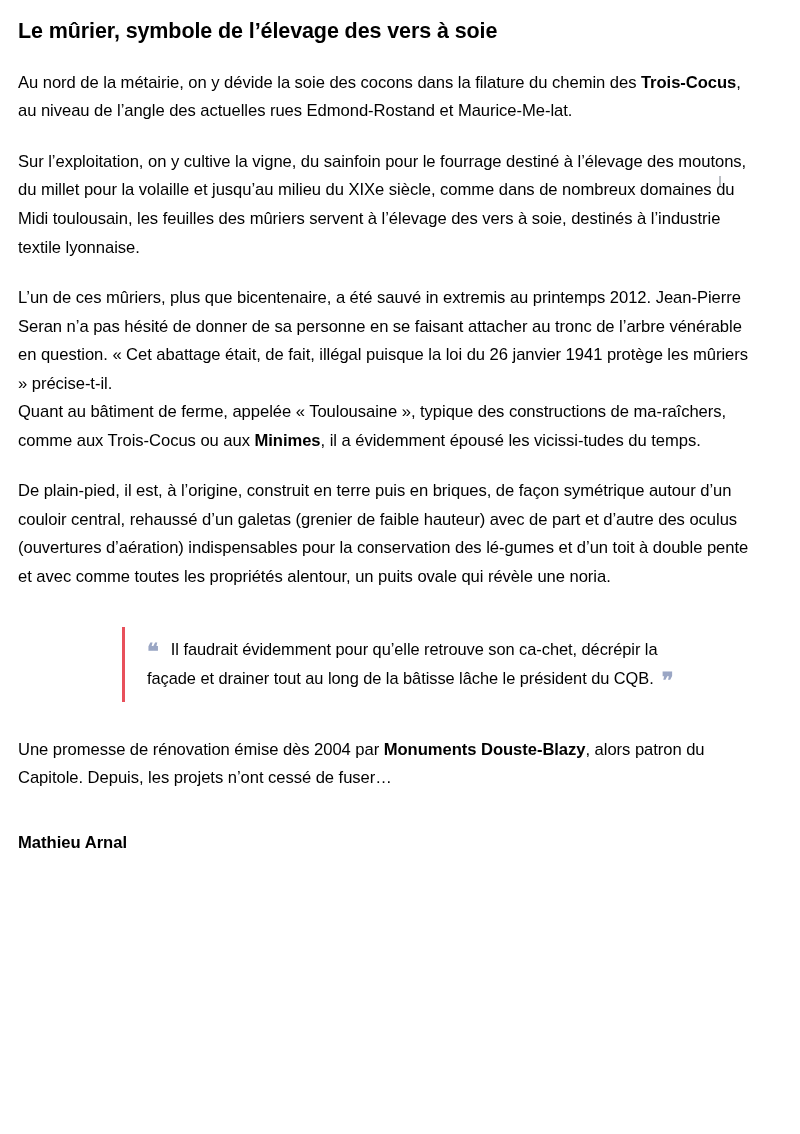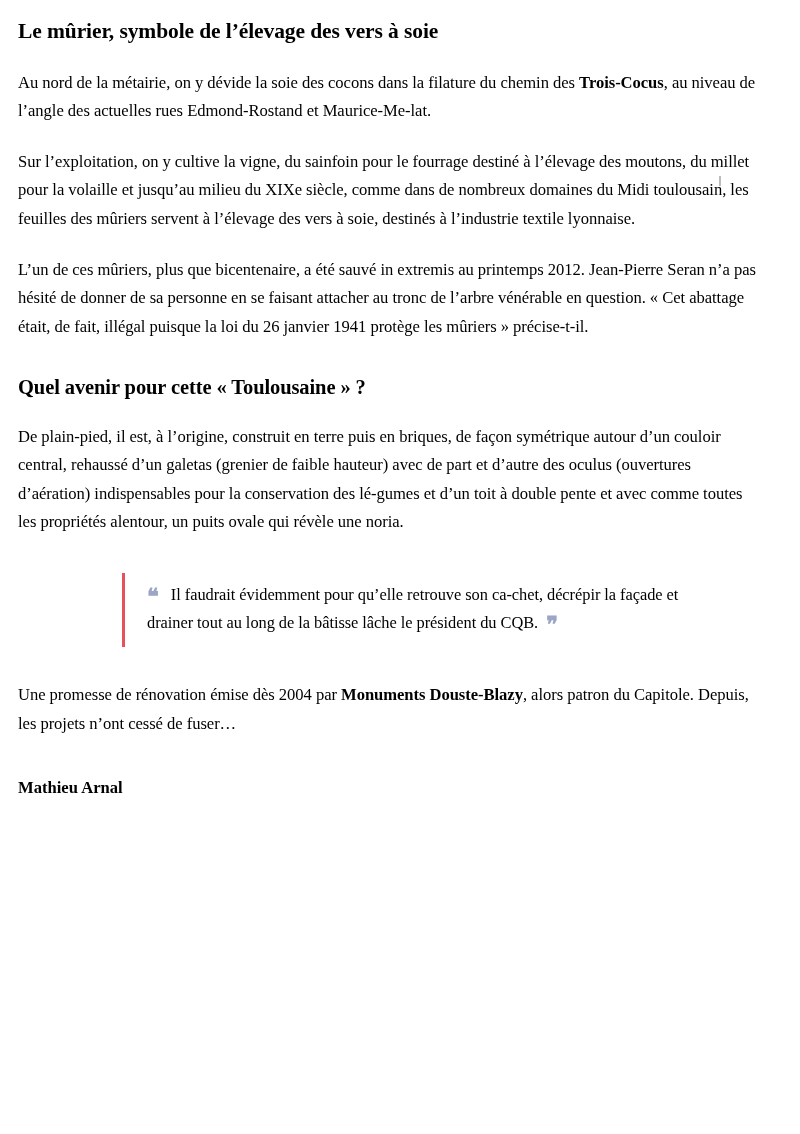--- a/index.html
+++ b/index.html
@@ -13,21 +13,20 @@
     font-family: "Liberation Sans", sans-serif;
     color: #000000;
     position: relative;
     overflow: hidden;
   }
   .page {
     box-sizing: border-box;
     width: 800px;
     min-height: 1134px;
     padding: 18px 44px 10px 18px;
-    font-family: Liberation Serif, serif;
   }
   h1.doc-title {
     font-size: 21.5px;
     font-weight: bold;
     line-height: 1.25;
     margin: 0 0 24px 0;
     letter-spacing: -0.1px;
   }
   h2.section-title {
     font-size: 20.5px;
@@ -90,23 +89,23 @@
 <div class="page">
 
   <h1 class="doc-title">Le mûrier, symbole de l’élevage des vers à soie</h1>
 
   <div>
     <p class="para" id="p2"><span>Au nord de la métairie, on y dévide la soie des cocons dans la filature du chemin des </span><span class="strong">Trois-Cocus</span><span>, au niveau de l’angle des actuelles rues Edmond-Rostand et Maurice-Me-lat.</span></p>
     <p class="para" id="p1"><span>Sur l’exploitation, on y cultive la vigne, du sainfoin pour le fourrage destiné à l’élevage des moutons, du millet pour la volaille et jusqu’au milieu du XIXe siècle, comme dans de nombreux domaines du Midi toulousain, les feuilles des mûriers servent à l’élevage des vers à soie, destinés à l’industrie textile lyonnaise.</span></p>
     <p class="para" id="p3"><span>L’un de ces mûriers, plus que bicentenaire, a été sauvé in extremis au printemps 2012. Jean-Pierre Seran n’a pas hésité de donner de sa personne en se faisant attacher au tronc de l’arbre vénérable en question. « Cet abattage était, de fait, illégal puisque la loi du 26 janvier 1941 protège les mûriers » précise-t-il.</span></p>
   </div>
 
-  <h2 class="section-title">Quel avenir pour cette « Toulousaine » ?</h2>
 
   <div>
+    <p class="para" id="p4"><span>Quant au bâtiment de ferme, appelée « Toulousaine », typique des constructions de ma-raîchers, comme aux Trois-Cocus ou aux </span><span class="strong">Minimes</span><span>, il a évidemment épousé les vicissi-tudes du temps.</span></p>
     <p class="para" id="p5"><span>De plain-pied, il est, à l’origine, construit en terre puis en briques, de façon symétrique autour d’un couloir central, rehaussé d’un galetas (grenier de faible hauteur) avec de part et d’autre des oculus (ouvertures d’aération) indispensables pour la conservation des lé-gumes et d’un toit à double pente et avec comme toutes les propriétés alentour, un puits ovale qui révèle une noria.</span></p>
   </div>
 
   <blockquote class="quote-block" style="border-left-color: rgb(232, 80, 91);">
     <p class="quote-text">
       <span class="qmark qmark-open" style="color: rgb(154, 166, 196);">❝</span><span>Il faudrait évidemment pour qu’elle retrouve son ca-chet, décrépir la façade et drainer tout au long de la bâtisse lâche le président du CQB.</span><span class="qmark qmark-close" style="color: rgb(154, 166, 196);">❞</span>
     </p>
   </blockquote>
 
   <p class="para" id="p7"><span>Une promesse de rénovation émise dès 2004 par </span><span class="strong">Monuments Douste-Blazy</span><span>, alors patron du Capitole. Depuis, les projets n’ont cessé de fuser…</span></p>

